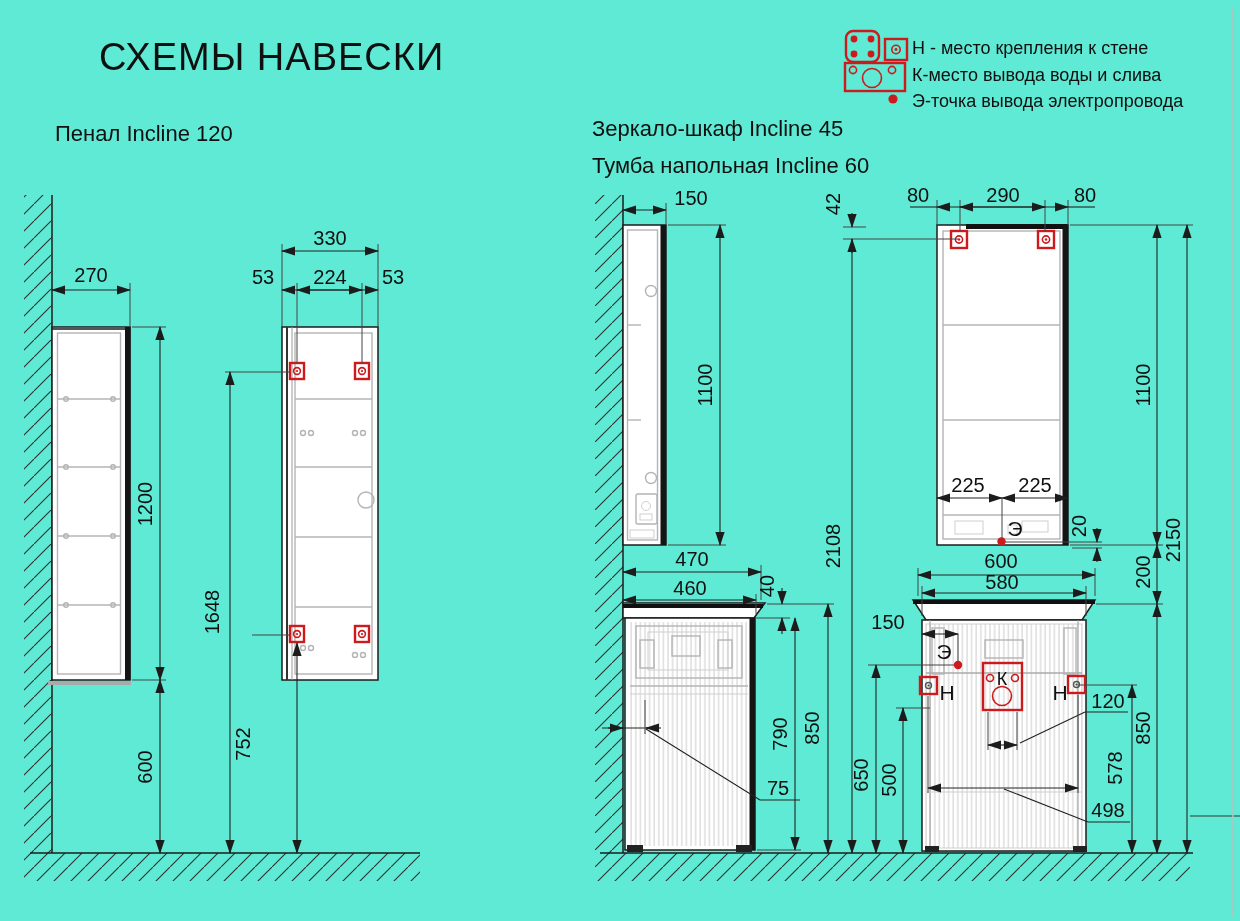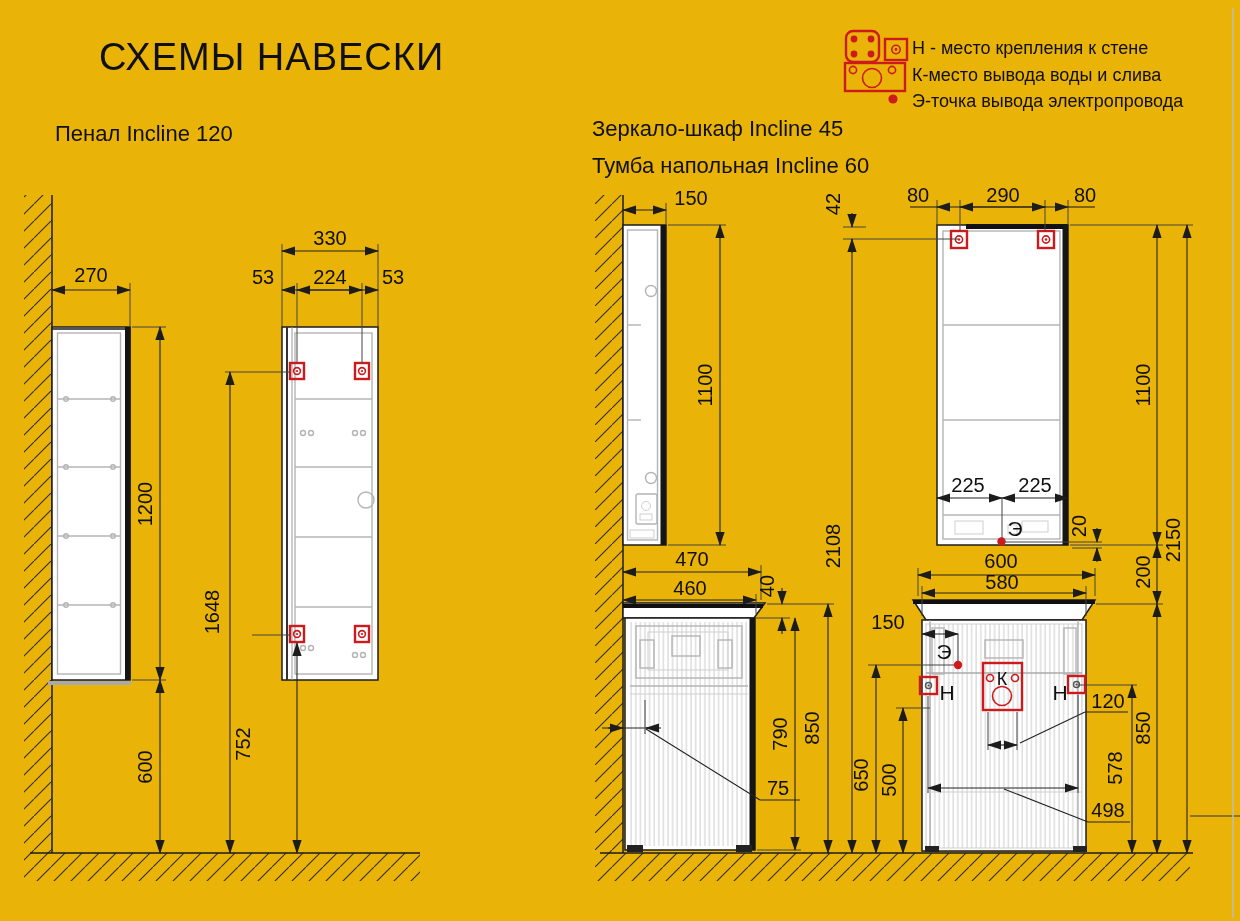--- a/index.html
+++ b/index.html
@@ -1,16 +1,16 @@
 <!DOCTYPE html>
 <html><head>
 <meta charset="utf-8">
 <style>
   html,body{margin:0;padding:0;background:#ffffff;}
-  .stage{position:relative;width:1240px;height:921px;background:#eab308;overflow:hidden;
+  .stage{position:relative;width:1240px;height:921px;background:#5eead4;overflow:hidden;
          font-family:"Liberation Sans","DejaVu Sans",sans-serif;}
   svg{display:block}
   
   .ln   {stroke:#1c1c1c;stroke-width:1.5;fill:none}
   .lnw  {stroke:#1c1c1c;stroke-width:1.5;fill:#ffffff}
   .thk  {stroke:#101010;stroke-width:4;fill:none}
   .gry  {stroke:#b4b4b4;stroke-width:1.4;fill:none}
   .gry2 {stroke:#cfcfcf;stroke-width:1;fill:none}
   .dim  {stroke:#222222;stroke-width:1.1;fill:none}
   .ext  {stroke:#444444;stroke-width:1;fill:none}

